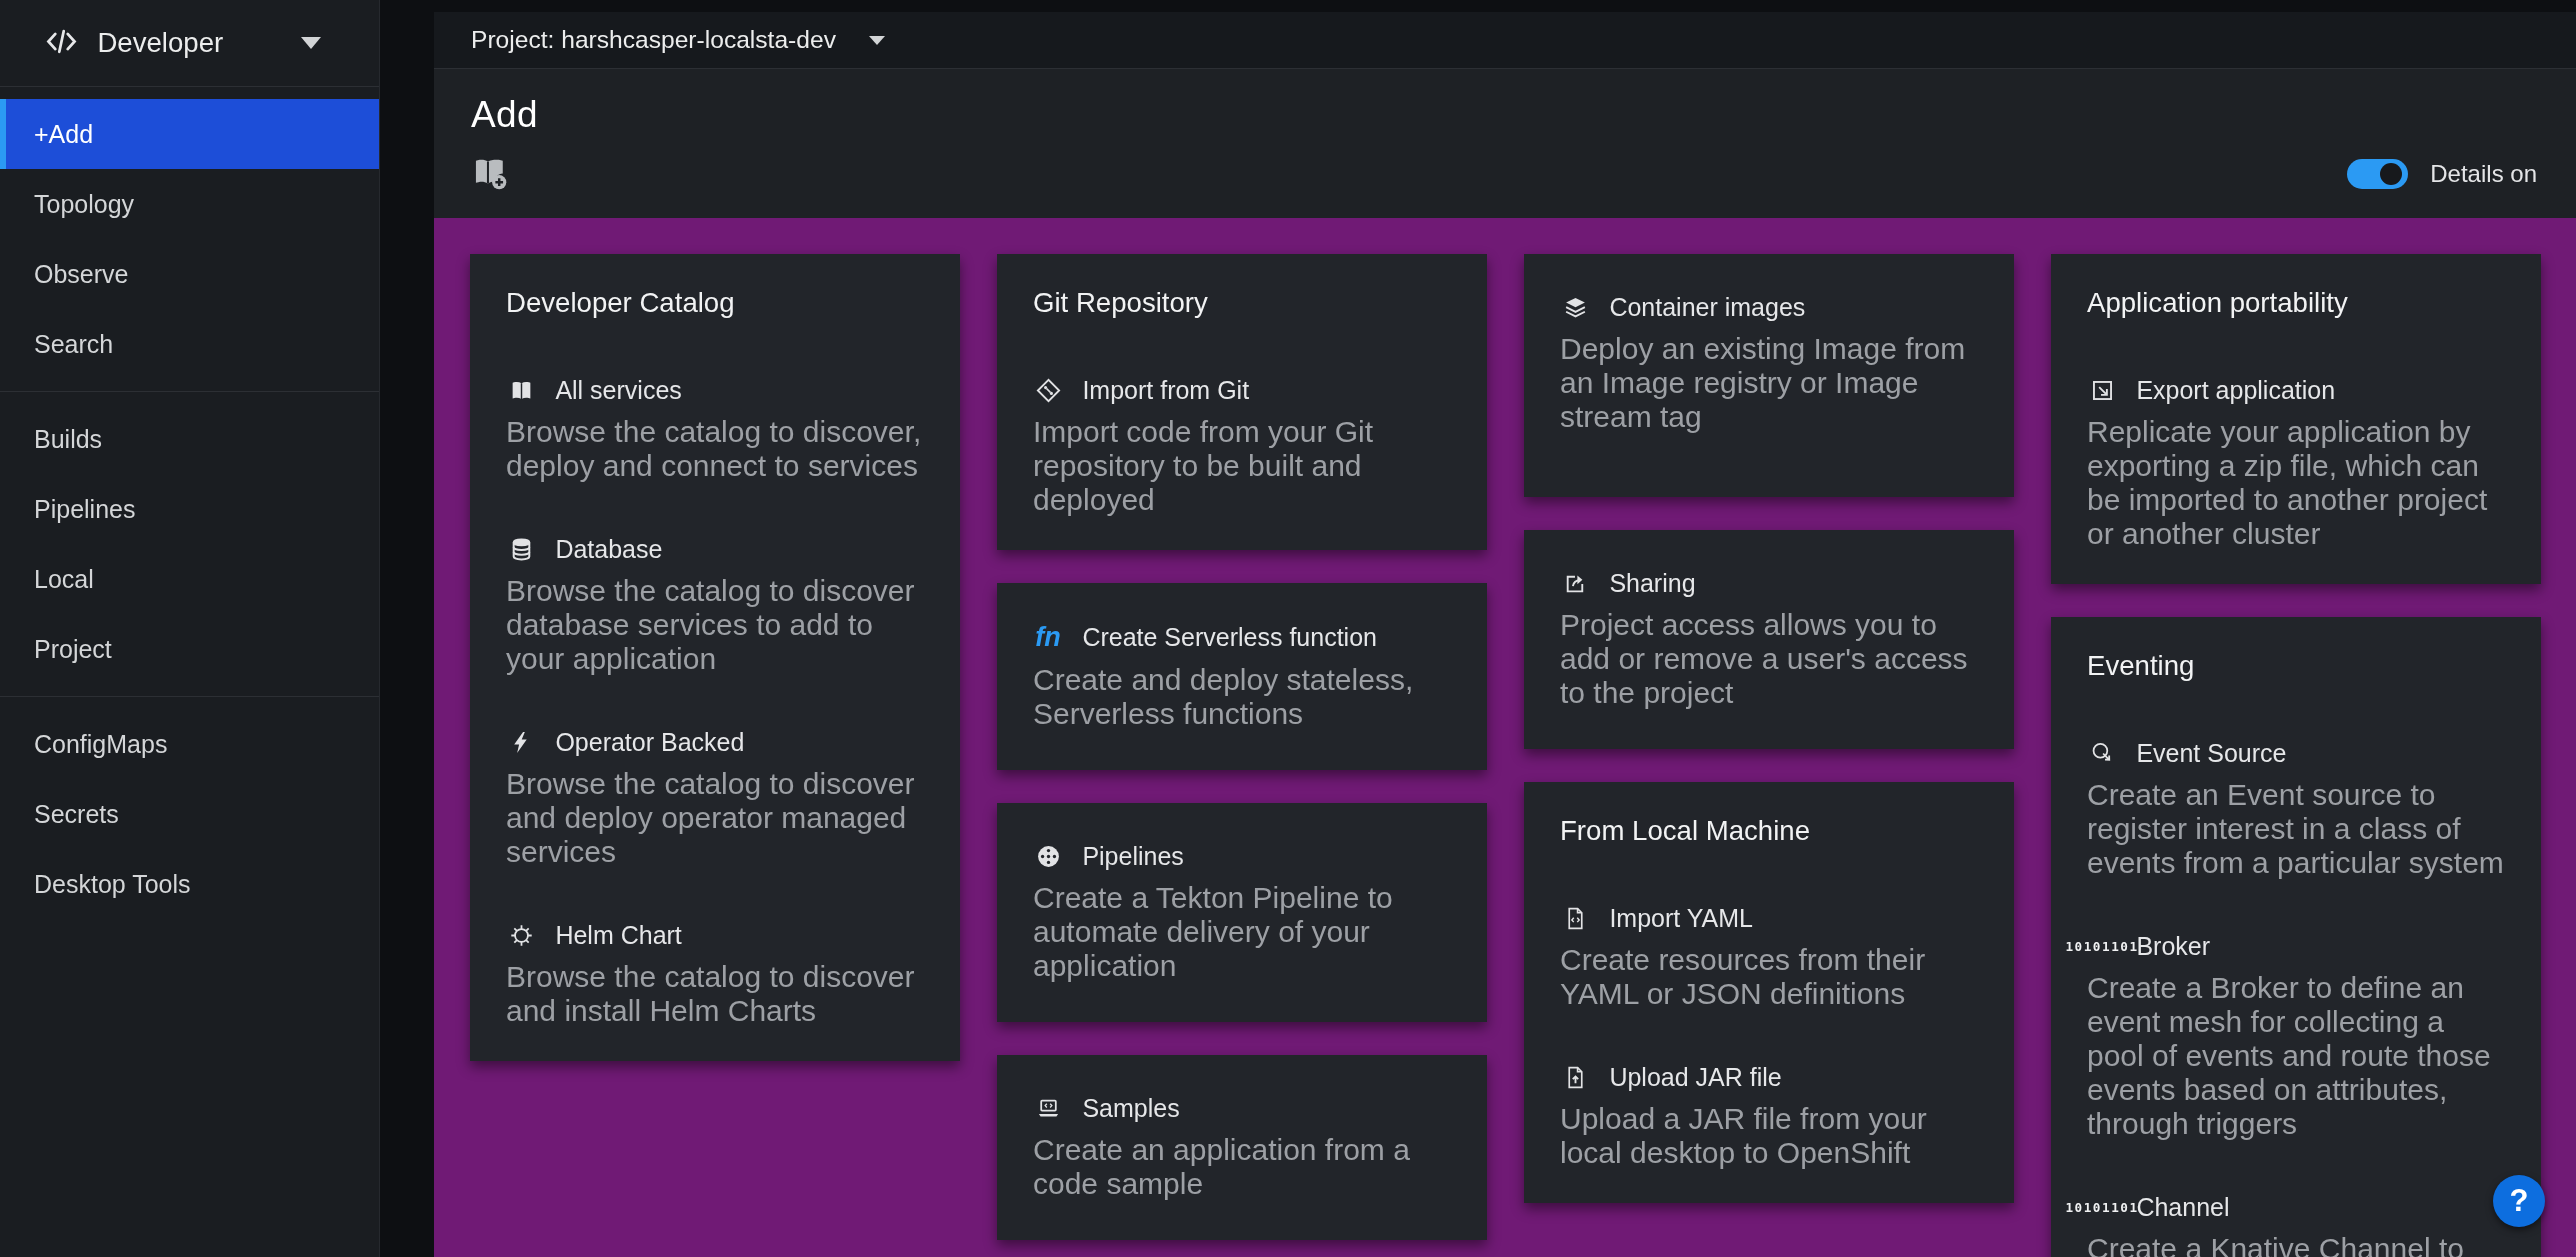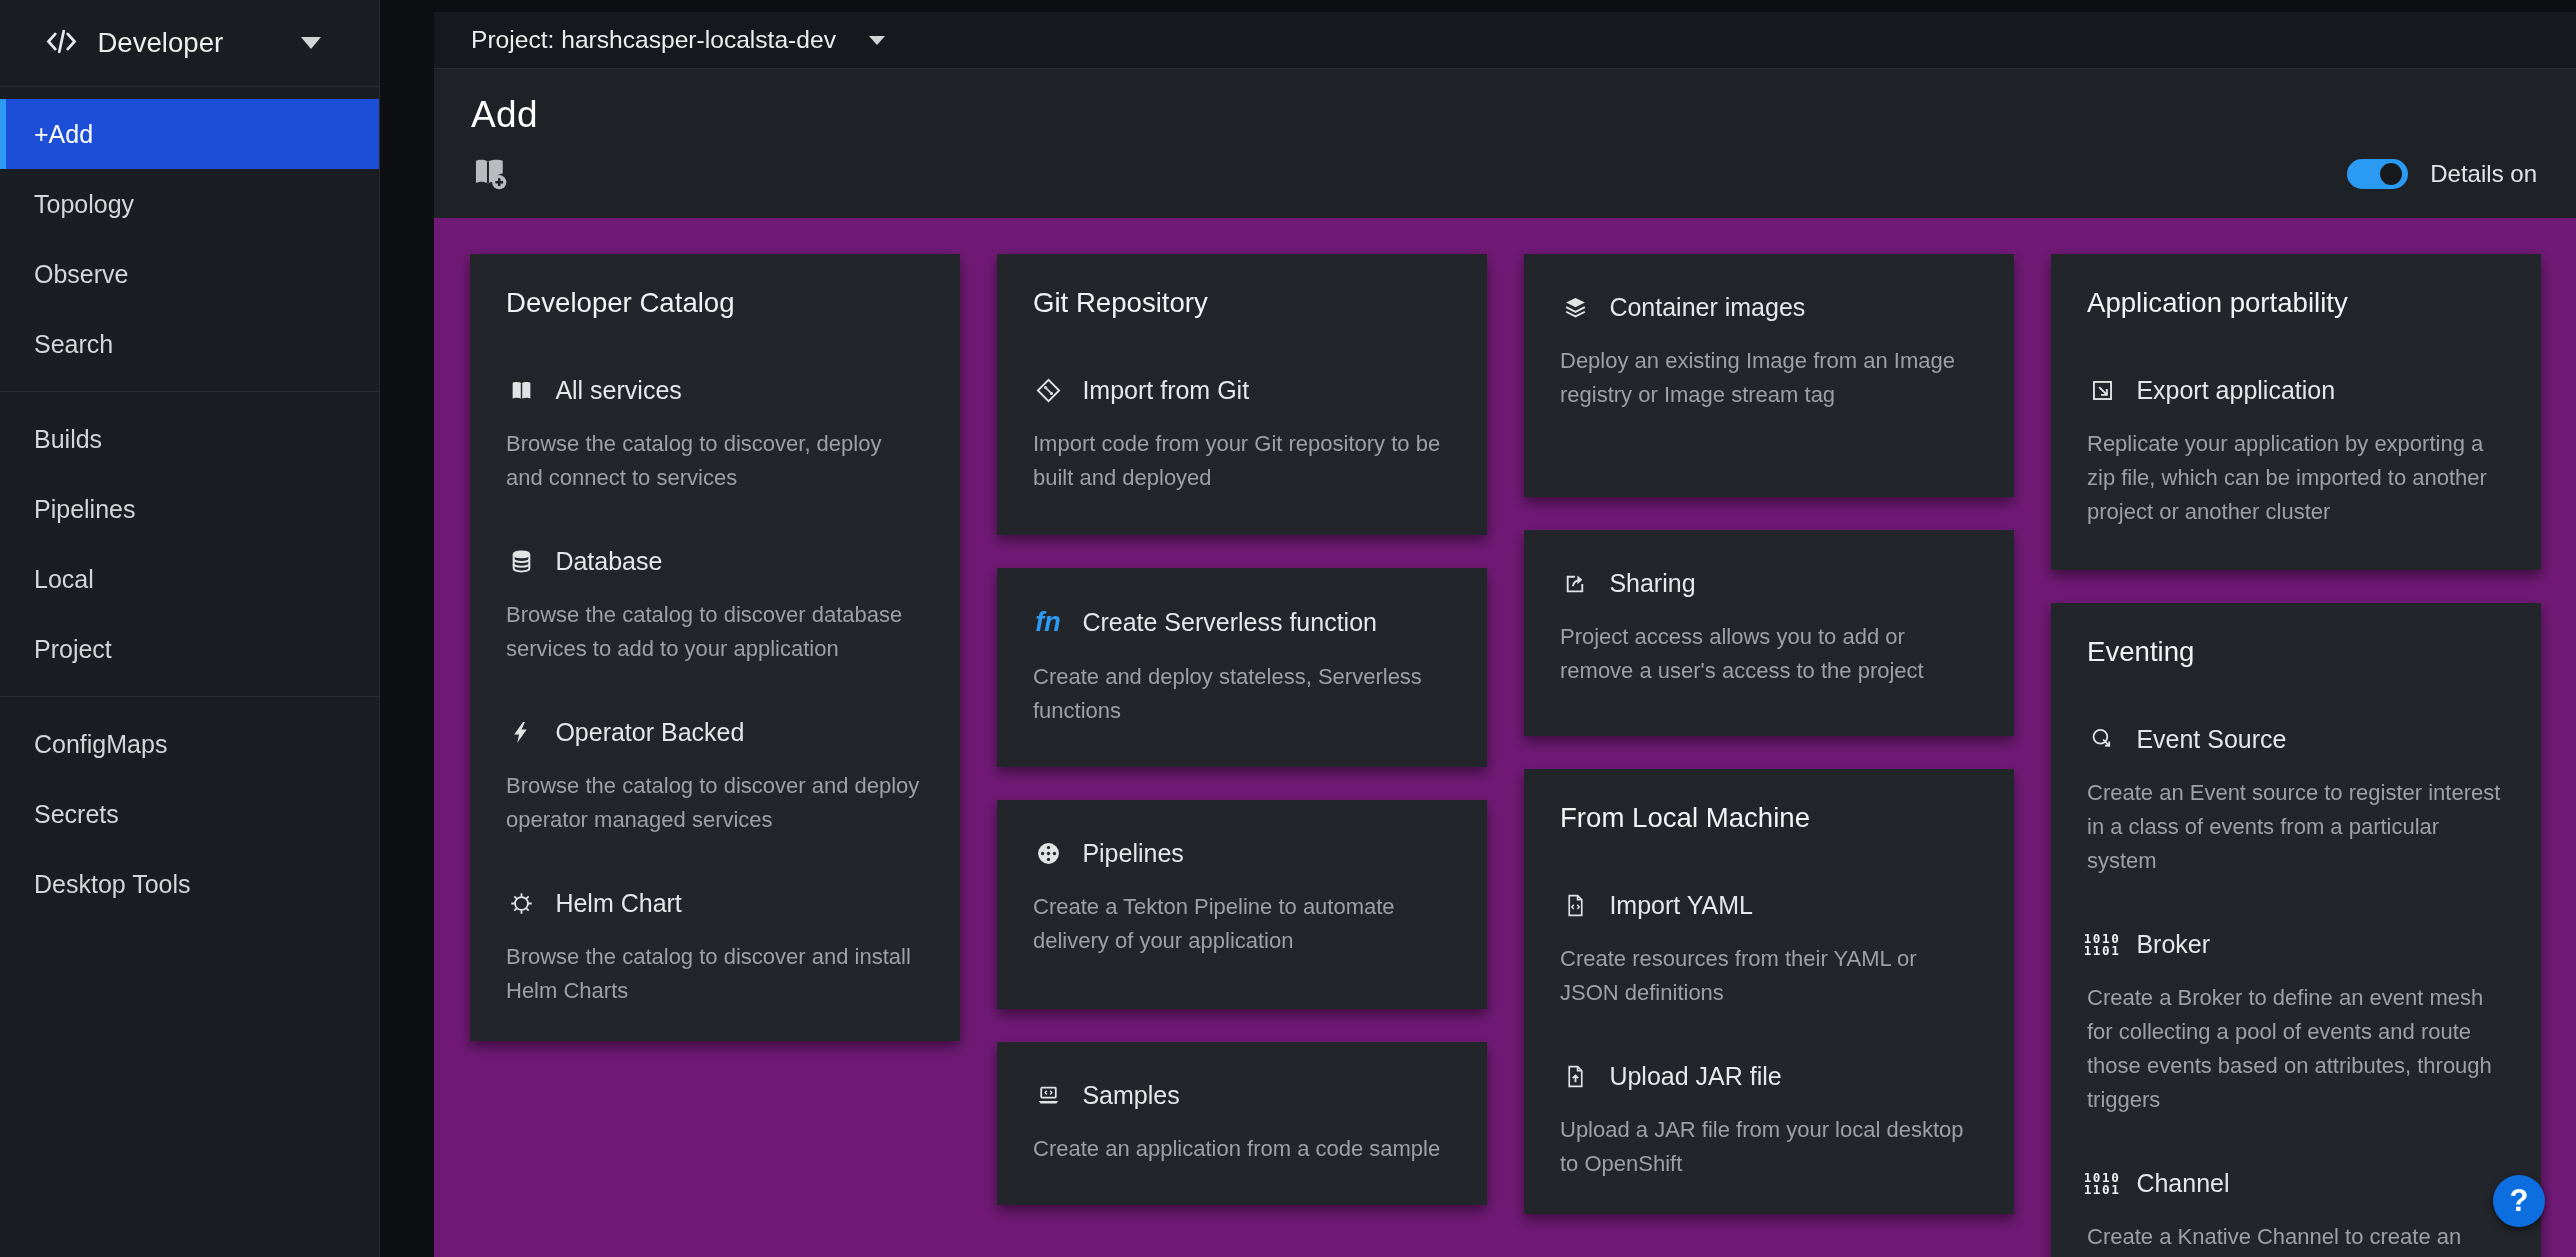--- a/index.html
+++ b/index.html
@@ -71,23 +71,23 @@
     padding:33px 36px; width:100%;
   }
   .card.single { padding:39px 36px; }
   .card-title { font-size:27.6px; font-weight:500; color:#f2f3f4; margin-bottom:57px; }
   .item { cursor:pointer; }
   .item + .item { margin-top:52px; }
   .item-head { display:flex; align-items:center; gap:19.4px; }
   .item-head .ic { width:30px; display:flex; justify-content:center; color:#e2e3e5; flex:none; }
   .item-head .ic svg { width:25px; height:25px; }
   .item-label { font-size:25px; font-weight:500; color:#e6e7e9; }
-  .item-desc { margin-top:22px; font-size:22px; line-height:34px; color:#9da0a5; }
+  .item-desc { margin-top:10px; font-size:30px; line-height:34px; color:#9da0a5; }
   .fn-glyph { font-style:italic; font-weight:600; font-size:27px; color:#2b9af3; }
-  .binary-glyph { display:flex; flex-direction:column; font-family:"DejaVu Sans Mono", monospace;
+  .binary-glyph { display:flex; font-family:"DejaVu Sans Mono", monospace;
     font-size:12.7px; font-weight:700; line-height:11.2px; letter-spacing:1.5px; color:#f0f1f2; }
   
   .mh377{min-height:281px}.mh281{min-height:209px}.mh326{min-height:243px}
   .mh277{min-height:206px}.mh424{min-height:316px}.mh999{min-height:745px}.mh479{min-height:357px}
   
   .help-btn {
     position:absolute; left:2493px; top:1175px; width:52px; height:52px; border-radius:50%;
     background:#0d6edf; color:#ffffff; font-size:31px; font-weight:700;
     display:flex; align-items:center; justify-content:center; cursor:pointer;
     box-shadow:0 3px 7.5px rgba(0,0,0,.5);

